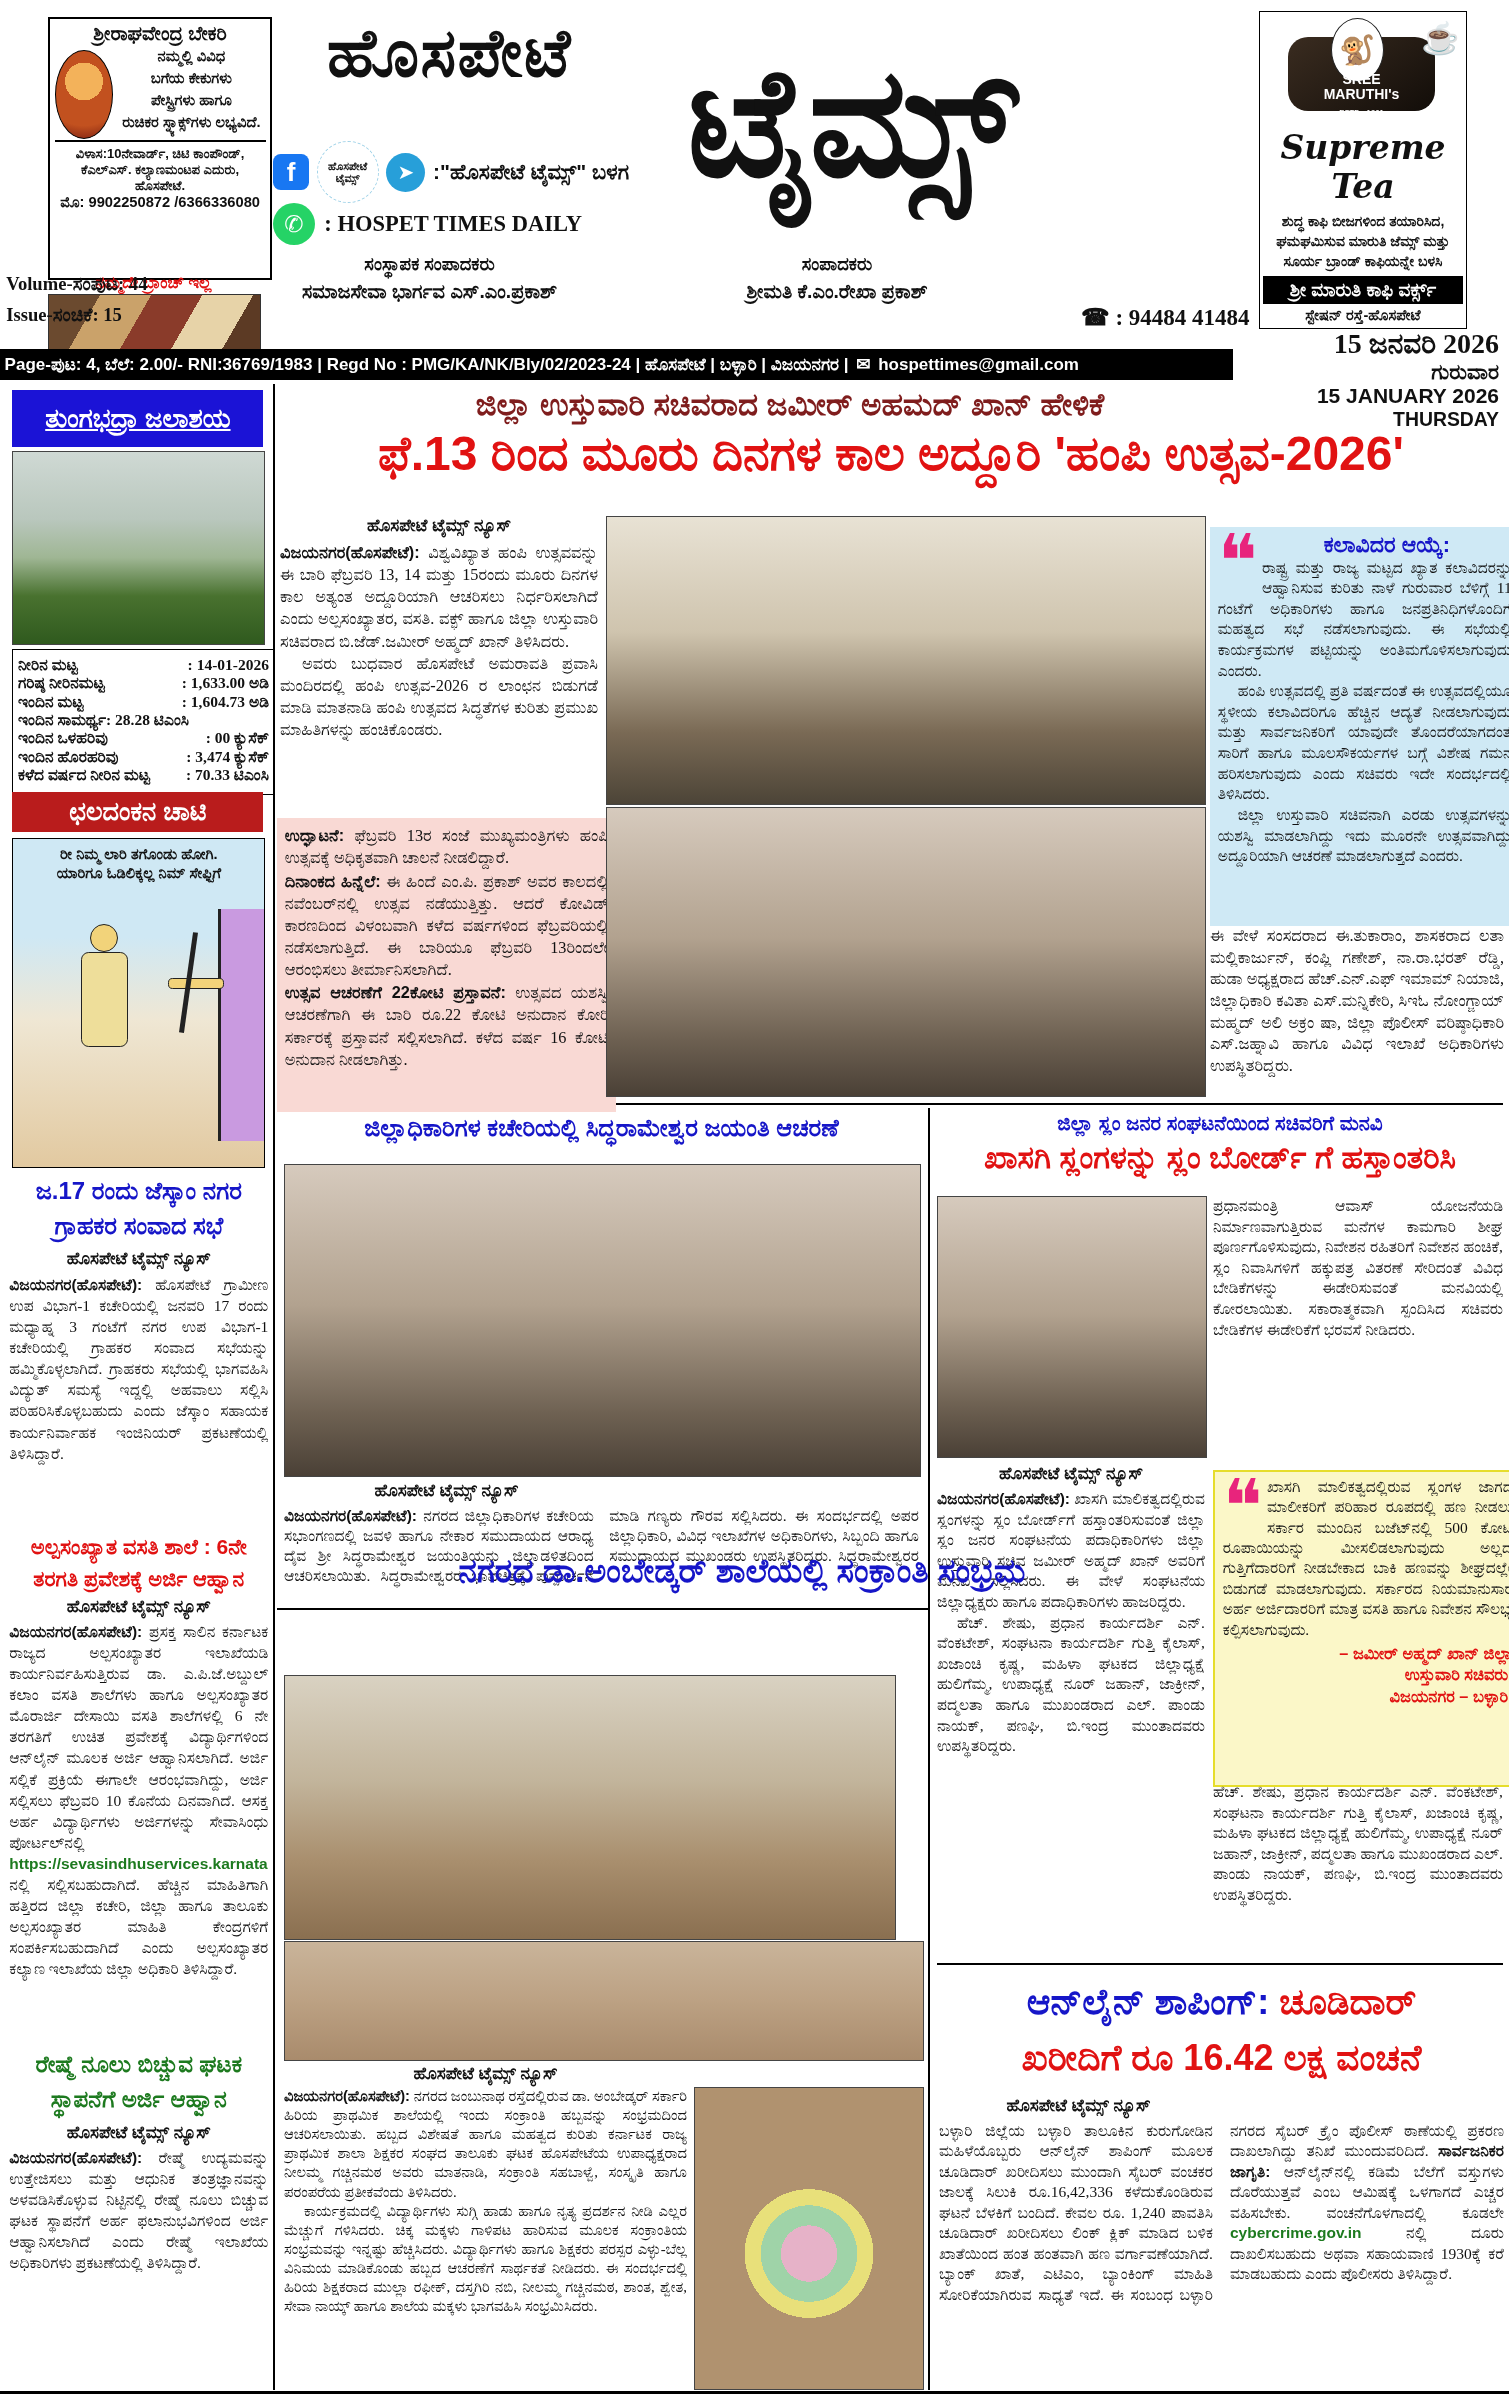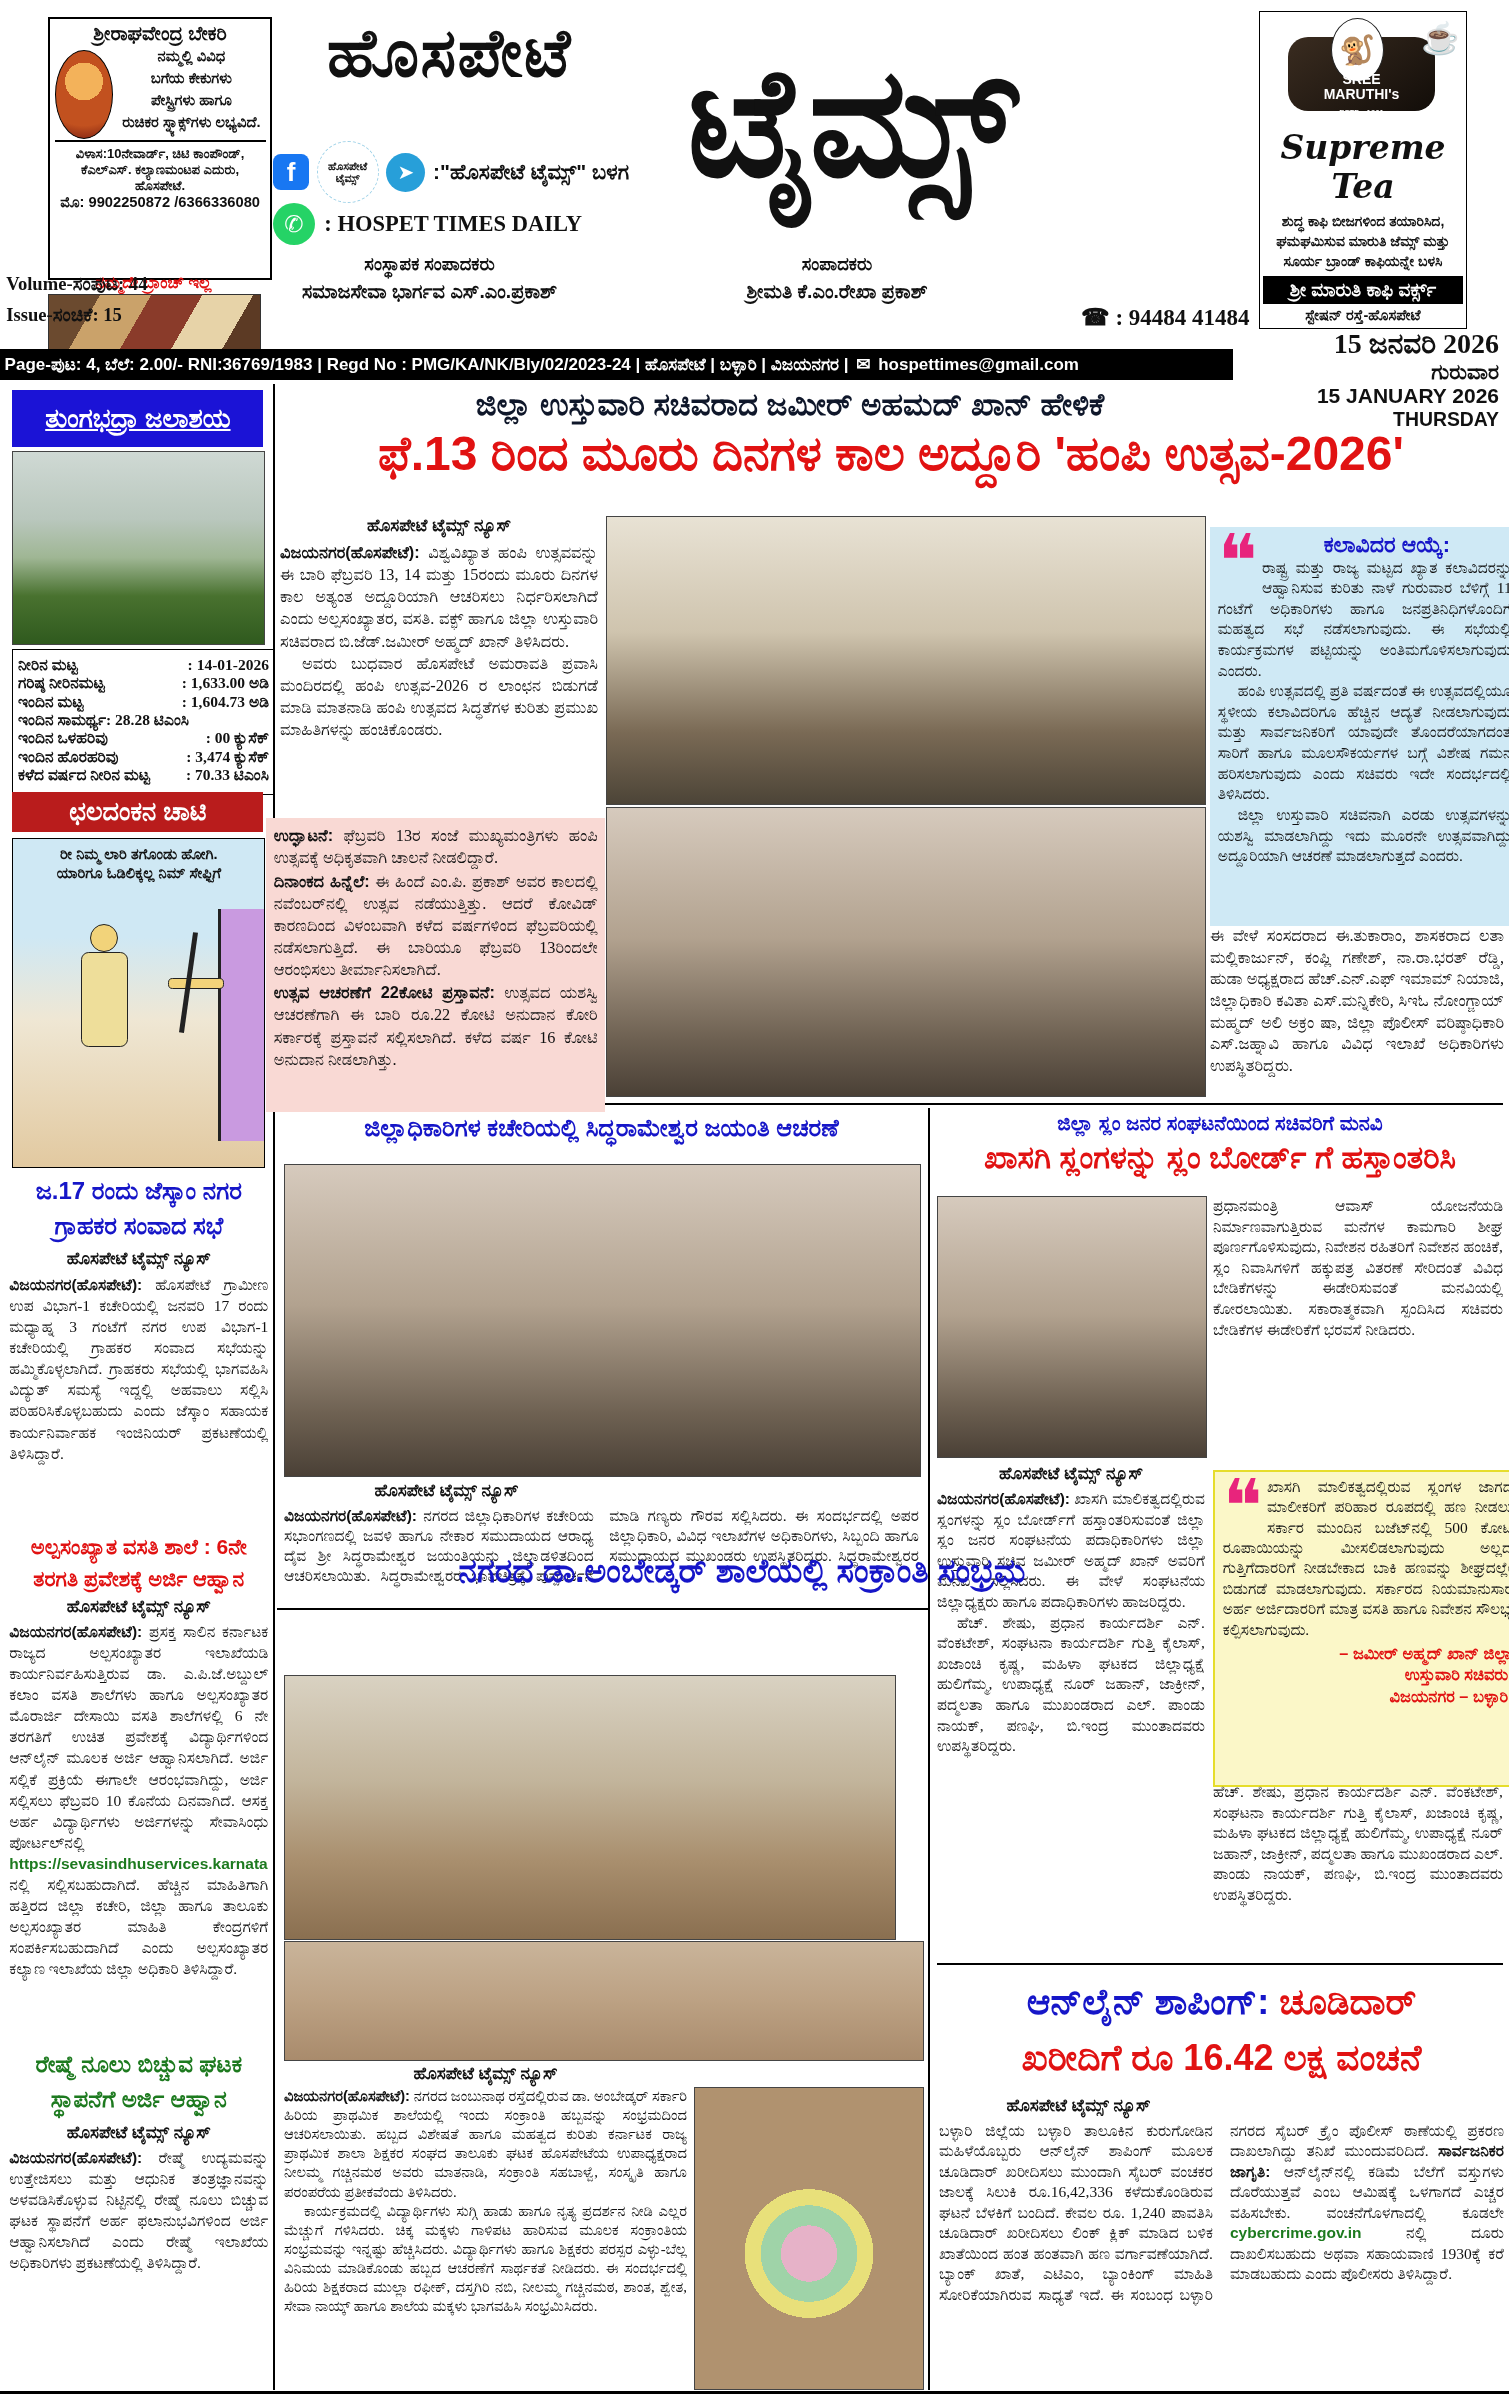--- a/index.html
+++ b/index.html
@@ -18,21 +18,21 @@
   .ph{border:1.5px solid #444;background:
       linear-gradient(160deg,#d8cfc2 0%,#c9bfae 30%,#b7a893 55%,#8d7f6d 100%);}
   .ph-room{background:linear-gradient(180deg,#e8e2d4 0%,#cfc4ae 40%,#7a6a55 75%,#4c4437 100%);}
   .ph-dam{background:linear-gradient(180deg,#cfd9d4 0%,#b9c7bd 35%,#9fb694 55%,#49722f 75%,#2f5a1e 100%);}
   .ph-crowd{background:linear-gradient(180deg,#d6cabd 0%,#b2a28f 45%,#6e6152 80%,#4a4036 100%);}
   .ph-school{background:linear-gradient(180deg,#d9d2c2 0%,#c2b49b 40%,#a98f6e 70%,#8a6f50 100%);}
   .ph-ground{background:linear-gradient(180deg,#c9b49a 0%,#bca183 50%,#a98b6c 100%);}
   .ph-rangoli{background:radial-gradient(circle at 50% 55%,#e6b2c8 0 14%,#9fd3a8 14% 24%,#e8e07a 24% 32%,#b0926f 32% 100%);}
   .body-txt{font-size:15.5px;line-height:1.36;}
   .rule{background:#000;}
-  .kicker-green{color:#0f172a;}
+  .kicker-green{color:#7f1d1d;}
   .hl-box{background:#f9d9d4;}
   .quote-cyan{background:#cfe9f5;}
   .quote-yellow{background:#fbf7c8;border:2.3px solid #e6dd2c;}
   .qmark{color:#e8247c;font-size:74px;line-height:.8;font-family:"DejaVu Serif",serif;}
   .icon-circle{display:inline-flex;align-items:center;justify-content:center;border-radius:50%;}
 </style>
 </head>
 <body>
 
 <div id="page">
@@ -197,21 +197,21 @@
 
   <div class="abs c sans b kicker-green" style="left:294px;top:387px;width:992px;font-size:31px;">ಜಿಲ್ಲಾ ಉಸ್ತುವಾರಿ ಸಚಿವರಾದ ಜಮೀರ್ ಅಹಮದ್ ಖಾನ್ ಹೇಳಿಕೆ</div>
   <div class="abs c sans red" style="left:279px;top:426px;width:1224px;font-size:48px;font-weight:900;">ಫೆ.13 ರಿಂದ ಮೂರು ದಿನಗಳ ಕಾಲ ಅದ್ದೂರಿ 'ಹಂಪಿ ಉತ್ಸವ-2026'</div>
 
   <div class="abs c sans b" style="left:280px;top:516px;width:318px;font-size:17px;">ಹೊಸಪೇಟೆ ಟೈಮ್ಸ್ ನ್ಯೂಸ್</div>
   <div class="abs j clip" style="left:280px;top:541px;width:318px;height:273px;font-size:16.3px;line-height:1.36;">
     <b class="sans">ವಿಜಯನಗರ(ಹೊಸಪೇಟೆ):</b>
     <span>ವಿಶ್ವವಿಖ್ಯಾತ ಹಂಪಿ ಉತ್ಸವವನ್ನು ಈ ಬಾರಿ ಫೆಬ್ರವರಿ 13, 14 ಮತ್ತು 15ರಂದು ಮೂರು ದಿನಗಳ ಕಾಲ ಅತ್ಯಂತ ಅದ್ದೂರಿಯಾಗಿ ಆಚರಿಸಲು ನಿರ್ಧರಿಸಲಾಗಿದೆ ಎಂದು ಅಲ್ಪಸಂಖ್ಯಾತರ, ವಸತಿ. ವಕ್ಫ್ ಹಾಗೂ ಜಿಲ್ಲಾ ಉಸ್ತುವಾರಿ ಸಚಿವರಾದ ಬಿ.ಜೆಡ್.ಜಮೀರ್ ಅಹ್ಮದ್ ಖಾನ್ ತಿಳಿಸಿದರು.</span>
     <span style="display:block;text-indent:22px;">ಅವರು ಬುಧವಾರ ಹೊಸಪೇಟೆ ಅಮರಾವತಿ ಪ್ರವಾಸಿ ಮಂದಿರದಲ್ಲಿ ಹಂಪಿ ಉತ್ಸವ-2026 ರ ಲಾಂಛನ ಬಿಡುಗಡೆ ಮಾಡಿ ಮಾತನಾಡಿ ಹಂಪಿ ಉತ್ಸವದ ಸಿದ್ಧತೆಗಳ ಕುರಿತು ಪ್ರಮುಖ ಮಾಹಿತಿಗಳನ್ನು ಹಂಚಿಕೊಂಡರು.</span>
   </div>
-  <div class="abs hl-box clip" style="left:266px;top:818px;width:324px;height:282px;padding:6.2px 7.7px;font-size:16.3px;line-height:1.36;">
+  <div class="abs hl-box clip" style="left:277px;top:818px;width:324px;height:282px;padding:6.2px 7.7px;font-size:16.3px;line-height:1.36;">
     <div class="j"><b class="sans">ಉದ್ಘಾಟನೆ:</b> <span>ಫೆಬ್ರವರಿ 13ರ ಸಂಜೆ ಮುಖ್ಯಮಂತ್ರಿಗಳು ಹಂಪಿ ಉತ್ಸವಕ್ಕೆ ಅಧಿಕೃತವಾಗಿ ಚಾಲನೆ ನೀಡಲಿದ್ದಾರೆ.</span></div>
     <div class="j"><b class="sans">ದಿನಾಂಕದ ಹಿನ್ನೆಲೆ:</b> <span>ಈ ಹಿಂದೆ ಎಂ.ಪಿ. ಪ್ರಕಾಶ್ ಅವರ ಕಾಲದಲ್ಲಿ ನವೆಂಬರ್‌ನಲ್ಲಿ ಉತ್ಸವ ನಡೆಯುತ್ತಿತ್ತು. ಆದರೆ ಕೋವಿಡ್ ಕಾರಣದಿಂದ ವಿಳಂಬವಾಗಿ ಕಳೆದ ವರ್ಷಗಳಿಂದ ಫೆಬ್ರವರಿಯಲ್ಲಿ ನಡೆಸಲಾಗುತ್ತಿದೆ. ಈ ಬಾರಿಯೂ ಫೆಬ್ರವರಿ 13ರಿಂದಲೇ ಆರಂಭಿಸಲು ತೀರ್ಮಾನಿಸಲಾಗಿದೆ.</span></div>
     <div class="j"><b class="sans">ಉತ್ಸವ ಆಚರಣೆಗೆ 22ಕೋಟಿ ಪ್ರಸ್ತಾವನೆ:</b> <span>ಉತ್ಸವದ ಯಶಸ್ವಿ ಆಚರಣೆಗಾಗಿ ಈ ಬಾರಿ ರೂ.22 ಕೋಟಿ ಅನುದಾನ ಕೋರಿ ಸರ್ಕಾರಕ್ಕೆ ಪ್ರಸ್ತಾವನೆ ಸಲ್ಲಿಸಲಾಗಿದೆ. ಕಳೆದ ವರ್ಷ 16 ಕೋಟಿ ಅನುದಾನ ನೀಡಲಾಗಿತ್ತು.</span></div>
   </div>
 
   <div class="abs ph ph-room" style="left:606px;top:516px;width:598px;height:287px;"></div>
   <div class="abs ph ph-crowd" style="left:606px;top:807px;width:598px;height:288px;"></div>
 
   <div class="abs quote-cyan clip" style="left:1210px;top:527px;width:294px;height:390px;padding:4.6px 7.7px;">
     <span class="qmark" style="float:left;margin-right:4.6px;">❝</span>

